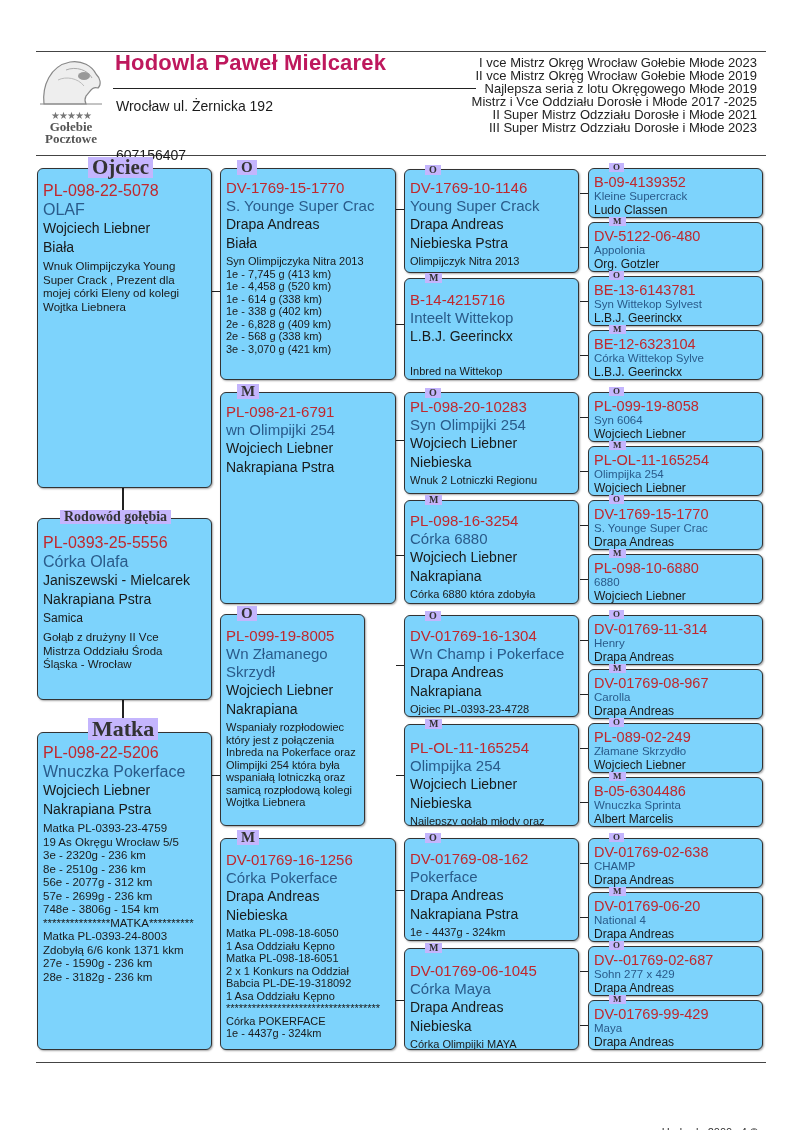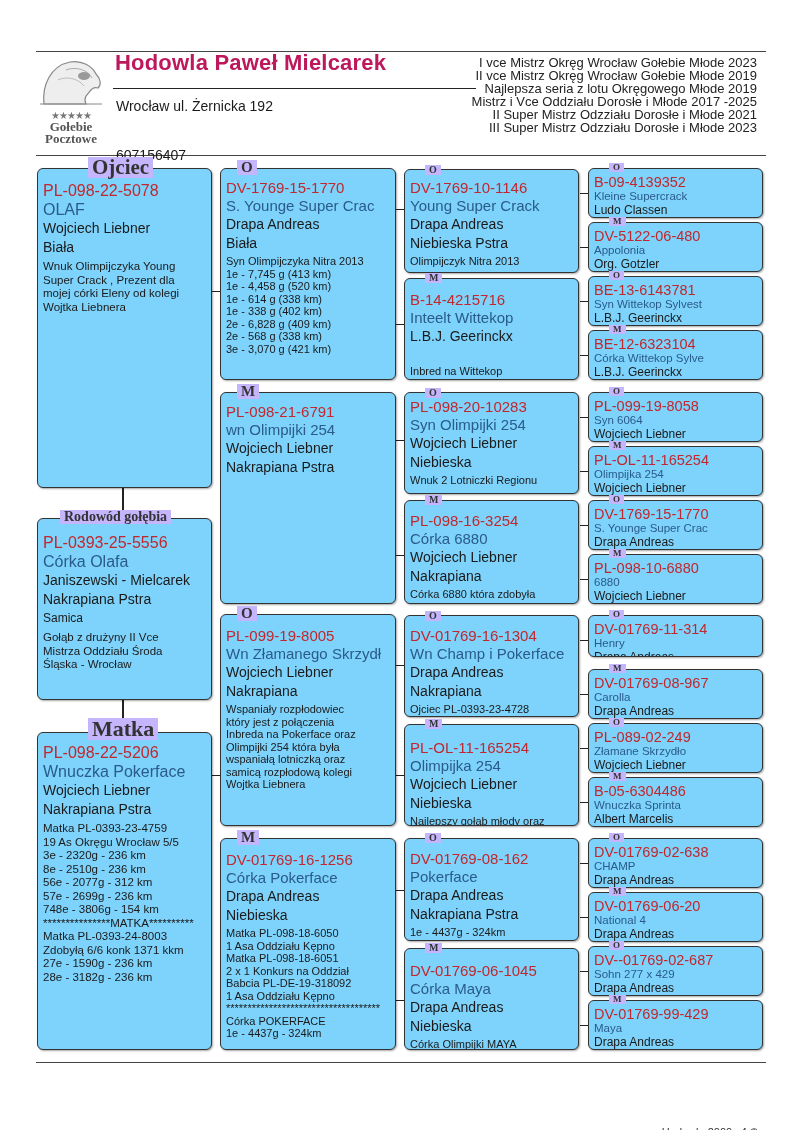--- a/index.html
+++ b/index.html
@@ -149,21 +149,21 @@
 <div class="box-label" style="left:237px; top:160px; font-size:15px;">O</div>
 
 <div class="box b-mid" style="left:220px; top:392px; width:176px; height:212px; padding-top:10px;">
   <div class="ring">PL-098-21-6791</div>
   <div class="name">wn Olimpijki 254</div>
   <div class="owner">Wojciech Liebner</div>
   <div class="color">Nakrapiana Pstra</div>
 </div>
 <div class="box-label" style="left:237px; top:384px; font-size:15px;">M</div>
 
-<div class="box b-mid" style="left:220px; top:614px; width:176px; height:212px; padding-top:12px;">
+<div class="box b-mid" style="left:220px; top:614px; width:145px; height:212px; padding-top:12px;">
   <div class="ring">PL-099-19-8005</div>
   <div class="name">Wn Złamanego Skrzydł</div>
   <div class="owner">Wojciech Liebner</div>
   <div class="color">Nakrapiana</div>
   <div class="note">Wspaniały rozpłodowiec
 który jest z połączenia
 Inbreda na Pokerface oraz
 Olimpijki 254 która była
 wspaniałą lotniczką oraz
 samicą rozpłodową kolegi
@@ -308,21 +308,21 @@
 </div>
 <div class="box-label" style="left:609px; top:495px; font-size:9px;">O</div>
 
 <div class="box b-small" style="left:588px; top:554px; width:175px; height:50px; padding-top:5px;">
   <div class="ring">PL-098-10-6880</div>
   <div class="name">6880</div>
   <div class="owner">Wojciech Liebner</div>
 </div>
 <div class="box-label" style="left:609px; top:549px; font-size:9px;">M</div>
 
-<div class="box b-small" style="left:588px; top:615px; width:175px; height:42px; padding-top:5px;">
+<div class="box b-small" style="left:588px; top:615px; width:175px; height:50px; padding-top:5px;">
   <div class="ring">DV-01769-11-314</div>
   <div class="name">Henry</div>
   <div class="owner">Drapa Andreas</div>
 </div>
 <div class="box-label" style="left:609px; top:610px; font-size:9px;">O</div>
 
 <div class="box b-small" style="left:588px; top:669px; width:175px; height:50px; padding-top:5px;">
   <div class="ring">DV-01769-08-967</div>
   <div class="name">Carolla</div>
   <div class="owner">Drapa Andreas</div>

